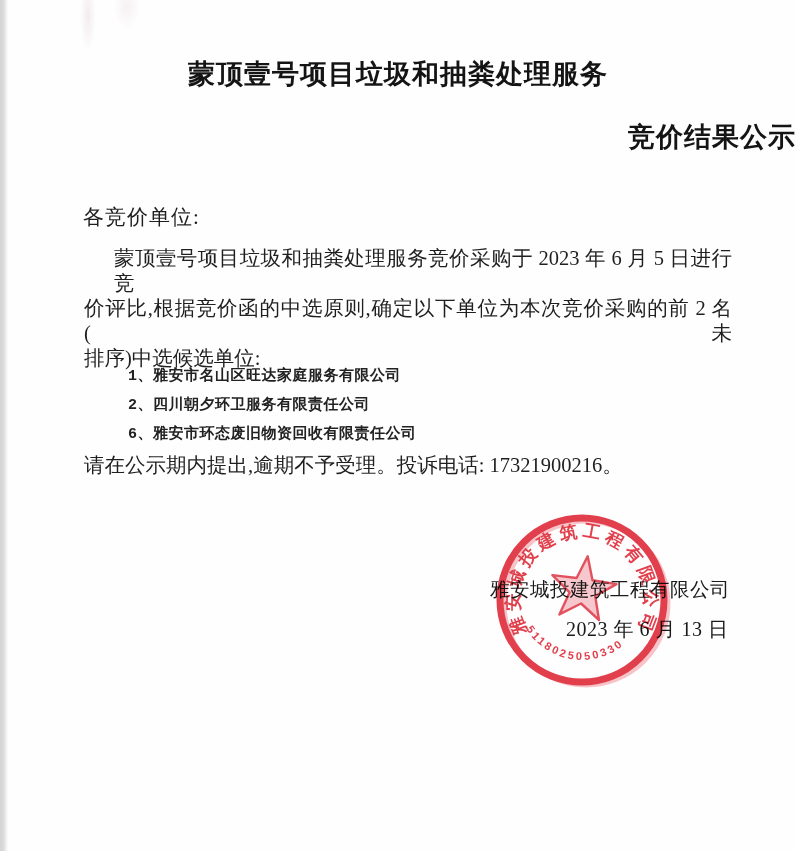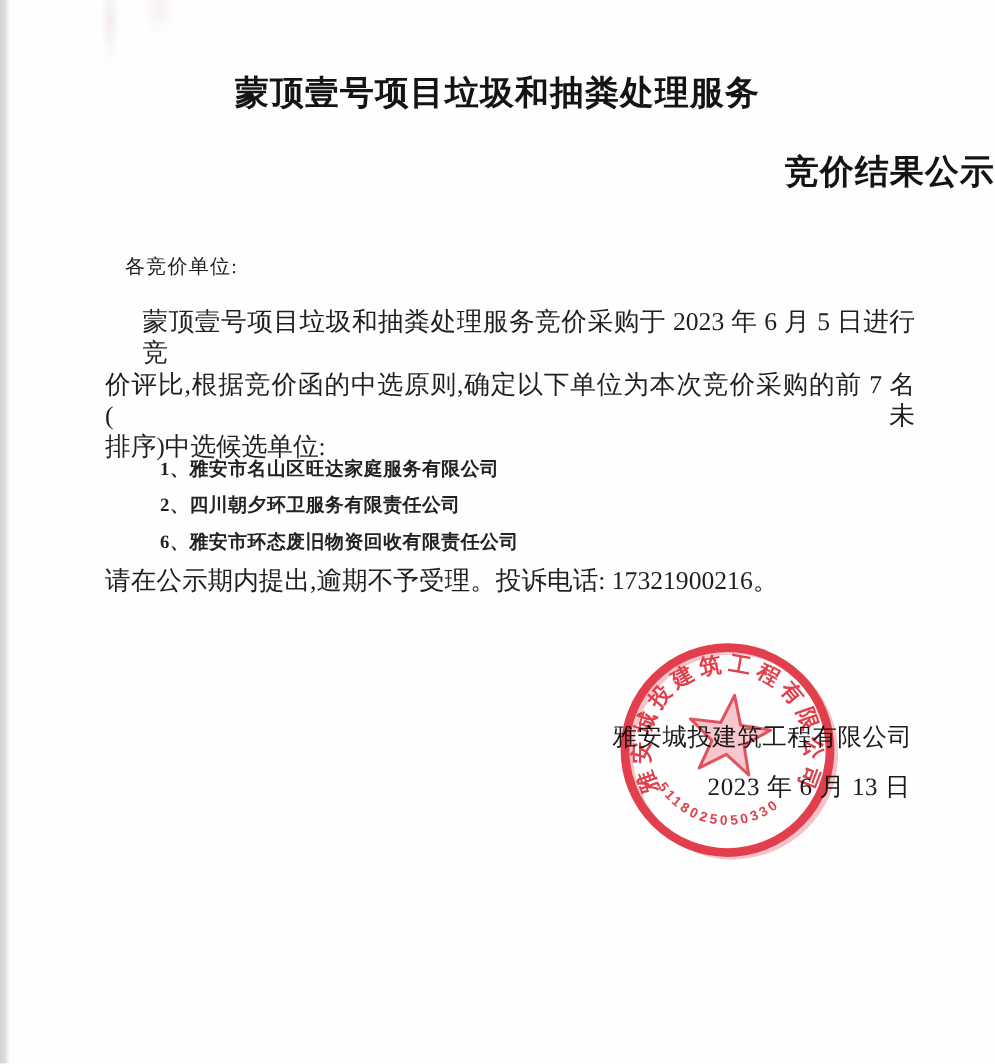--- a/index.html
+++ b/index.html
@@ -22,33 +22,33 @@
     background:radial-gradient(ellipse at 50% 20%,rgba(215,185,195,0.20),rgba(255,255,255,0) 70%);}
   .title{
     position:absolute;left:0;right:0;top:56px;margin:0;
     text-align:center;font-size:27px;font-weight:700;letter-spacing:1px;color:#141414;
   }
   .subtitle{
     position:absolute;left:0;right:0;top:119px;margin:0;
     text-align:right;font-size:27px;font-weight:700;letter-spacing:1px;color:#141414;
   }
   .greeting{
-    position:absolute;left:100px;top:203px;
-    font-size:16px;letter-spacing:1px;text-align:right;
+    position:absolute;left:83px;top:203px;
+    font-size:21px;letter-spacing:1px;text-align:right;
   }
   .para{position:absolute;left:84px;width:648px;font-size:20.5px;line-height:25px;}
   .para1{top:246px;}
   .para2{top:453px;}
   .line{text-align:left;}
   .line.just{text-align:justify;text-align-last:justify;text-justify:inter-character;}
   .line.indent{padding-left:30px;}
   .line.indent.just{text-indent:0;}
   .candidates{
     position:absolute;left:128px;top:362px;margin:0;padding:0;list-style:none;
-    font-family:Liberation Serif, serif;
+    font-family:Liberation Mono, monospace;
     font-size:15px;font-weight:600;line-height:29px;letter-spacing:0.5px;color:#222;
   }
   .sig-company{
     position:absolute;left:490px;top:576px;
     font-size:19.5px;letter-spacing:0.5px;color:#1a1a1a;white-space:nowrap;
   }
   .sig-date{
     position:absolute;left:566px;top:616px;
     font-size:20px;letter-spacing:0.5px;color:#1a1a1a;white-space:nowrap;
   }
@@ -77,21 +77,21 @@
   <div class="smudge s1"></div>
   <div class="smudge s2"></div>
 
   <h1 class="title">蒙顶壹号项目垃圾和抽粪处理服务</h1>
   <h2 class="subtitle">竞价结果公示</h2>
 
   <div class="greeting">各竞价单位:</div>
 
   <div class="para para1">
     <div class="line indent just">蒙顶壹号项目垃圾和抽粪处理服务竞价采购于 2023 年 6 月 5 日进行竞</div>
-    <div class="line just">价评比,根据竞价函的中选原则,确定以下单位为本次竞价采购的前 7 名(未</div>
+    <div class="line just">价评比,根据竞价函的中选原则,确定以下单位为本次竞价采购的前 2 名(未</div>
     <div class="line">排序)中选候选单位:</div>
   </div>
 
   <ol class="candidates">
     <li>1、雅安市名山区旺达家庭服务有限公司</li>
     <li>2、四川朝夕环卫服务有限责任公司</li>
     <li>6、雅安市环态废旧物资回收有限责任公司</li>
   </ol>
 
   <div class="para para2">

